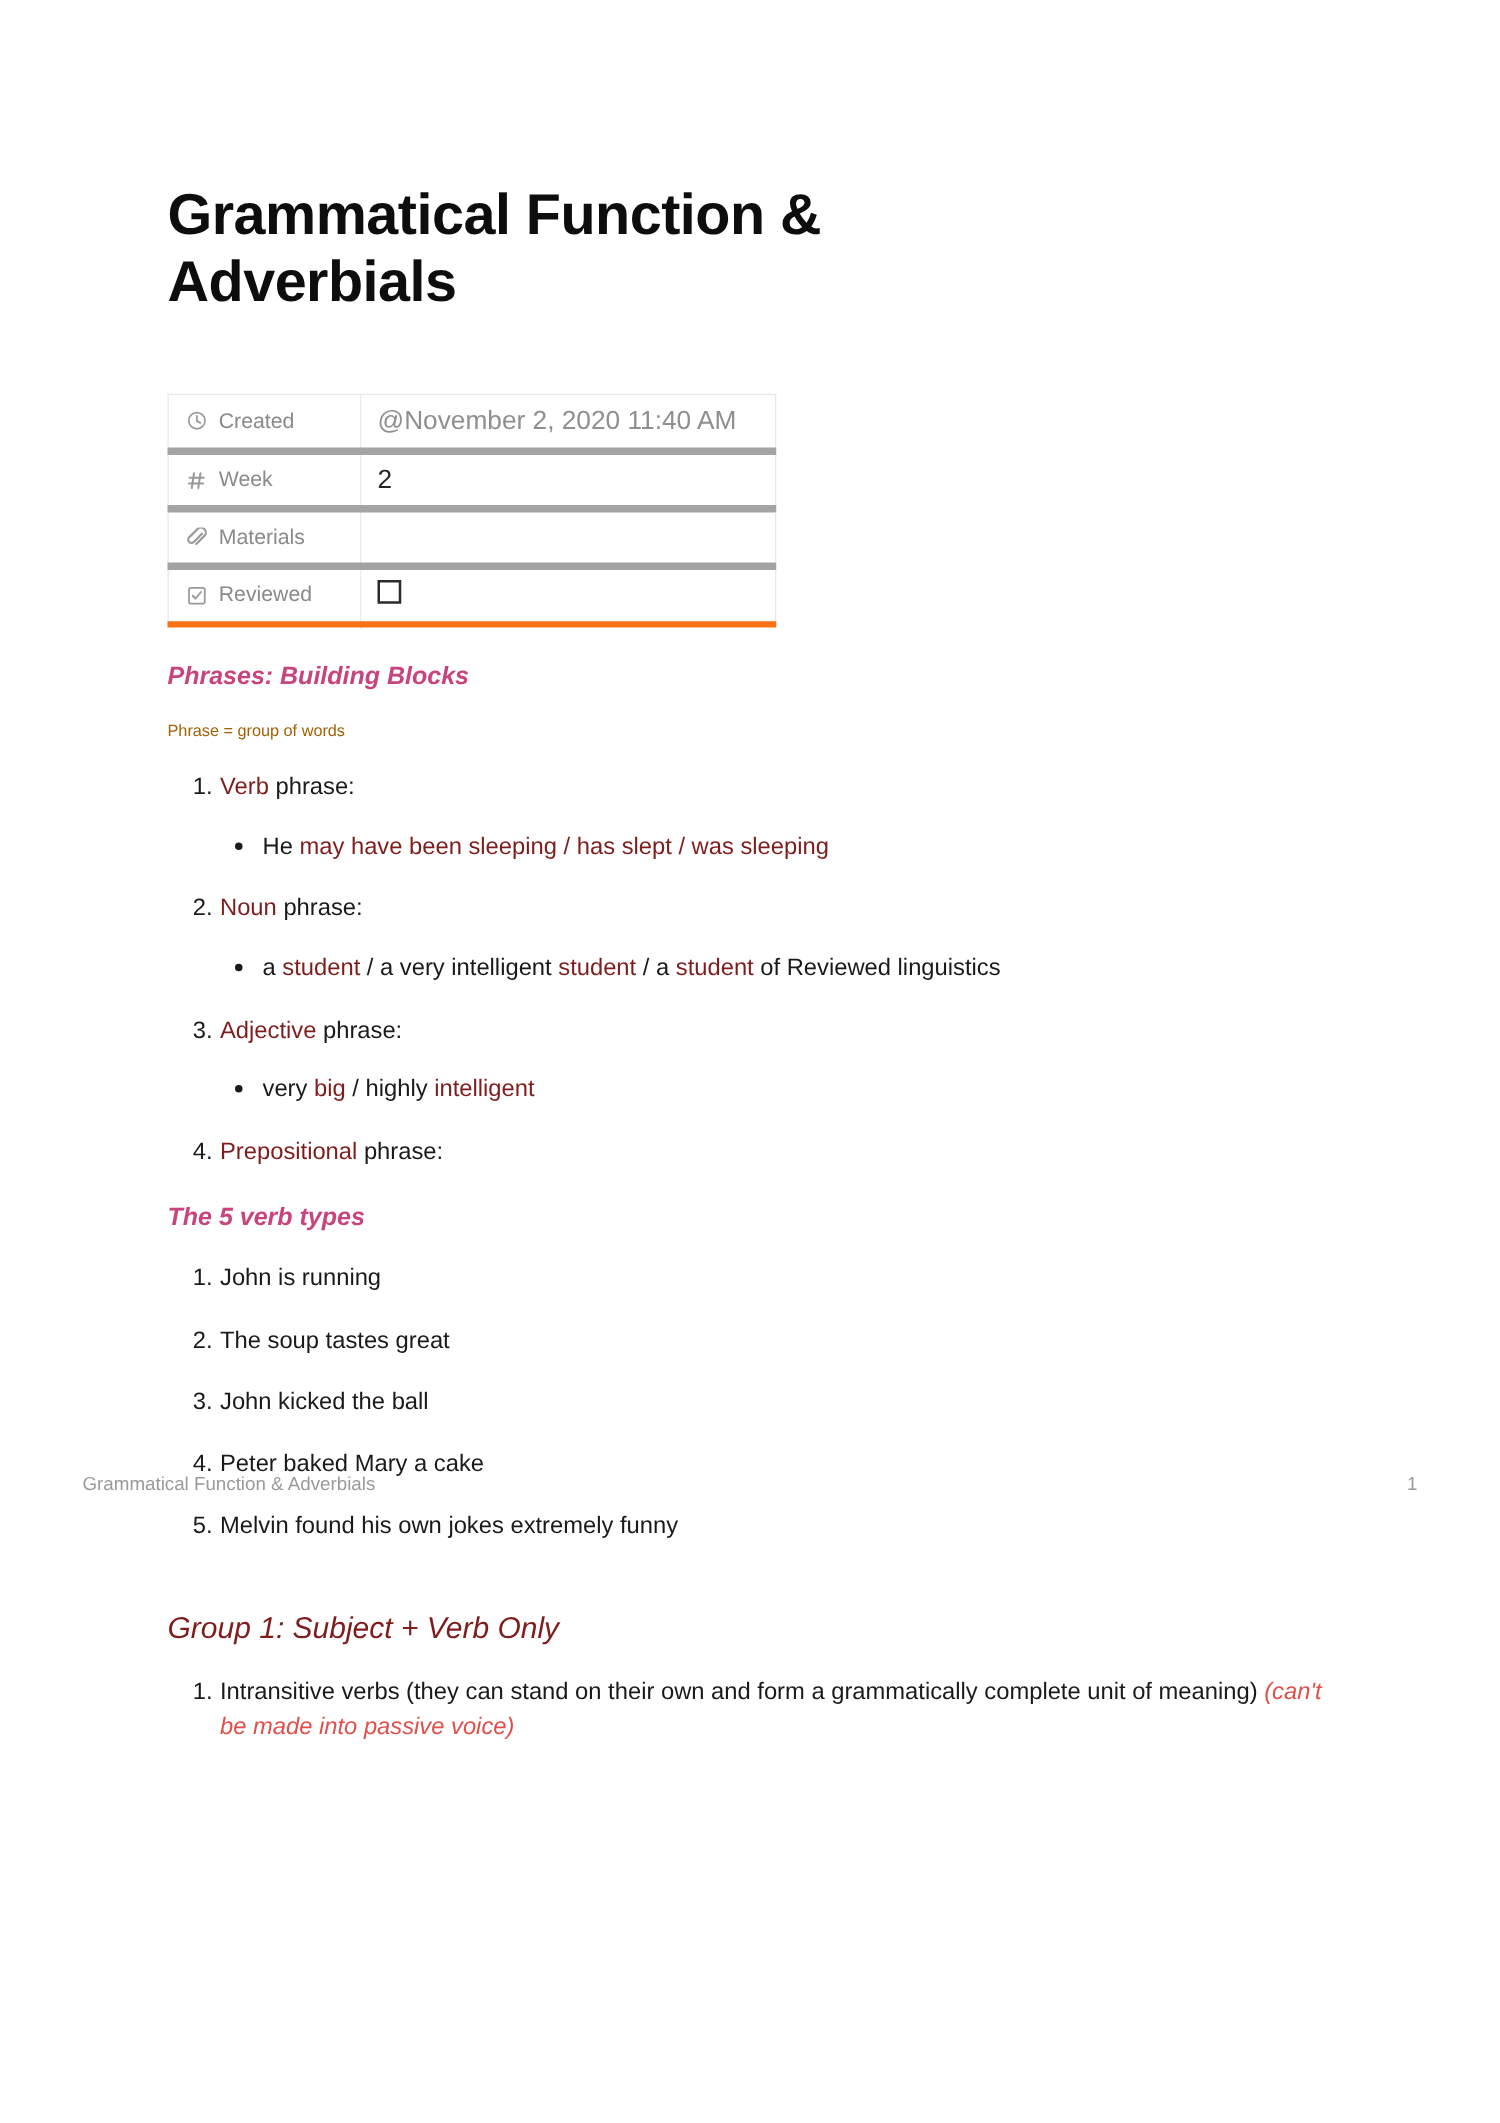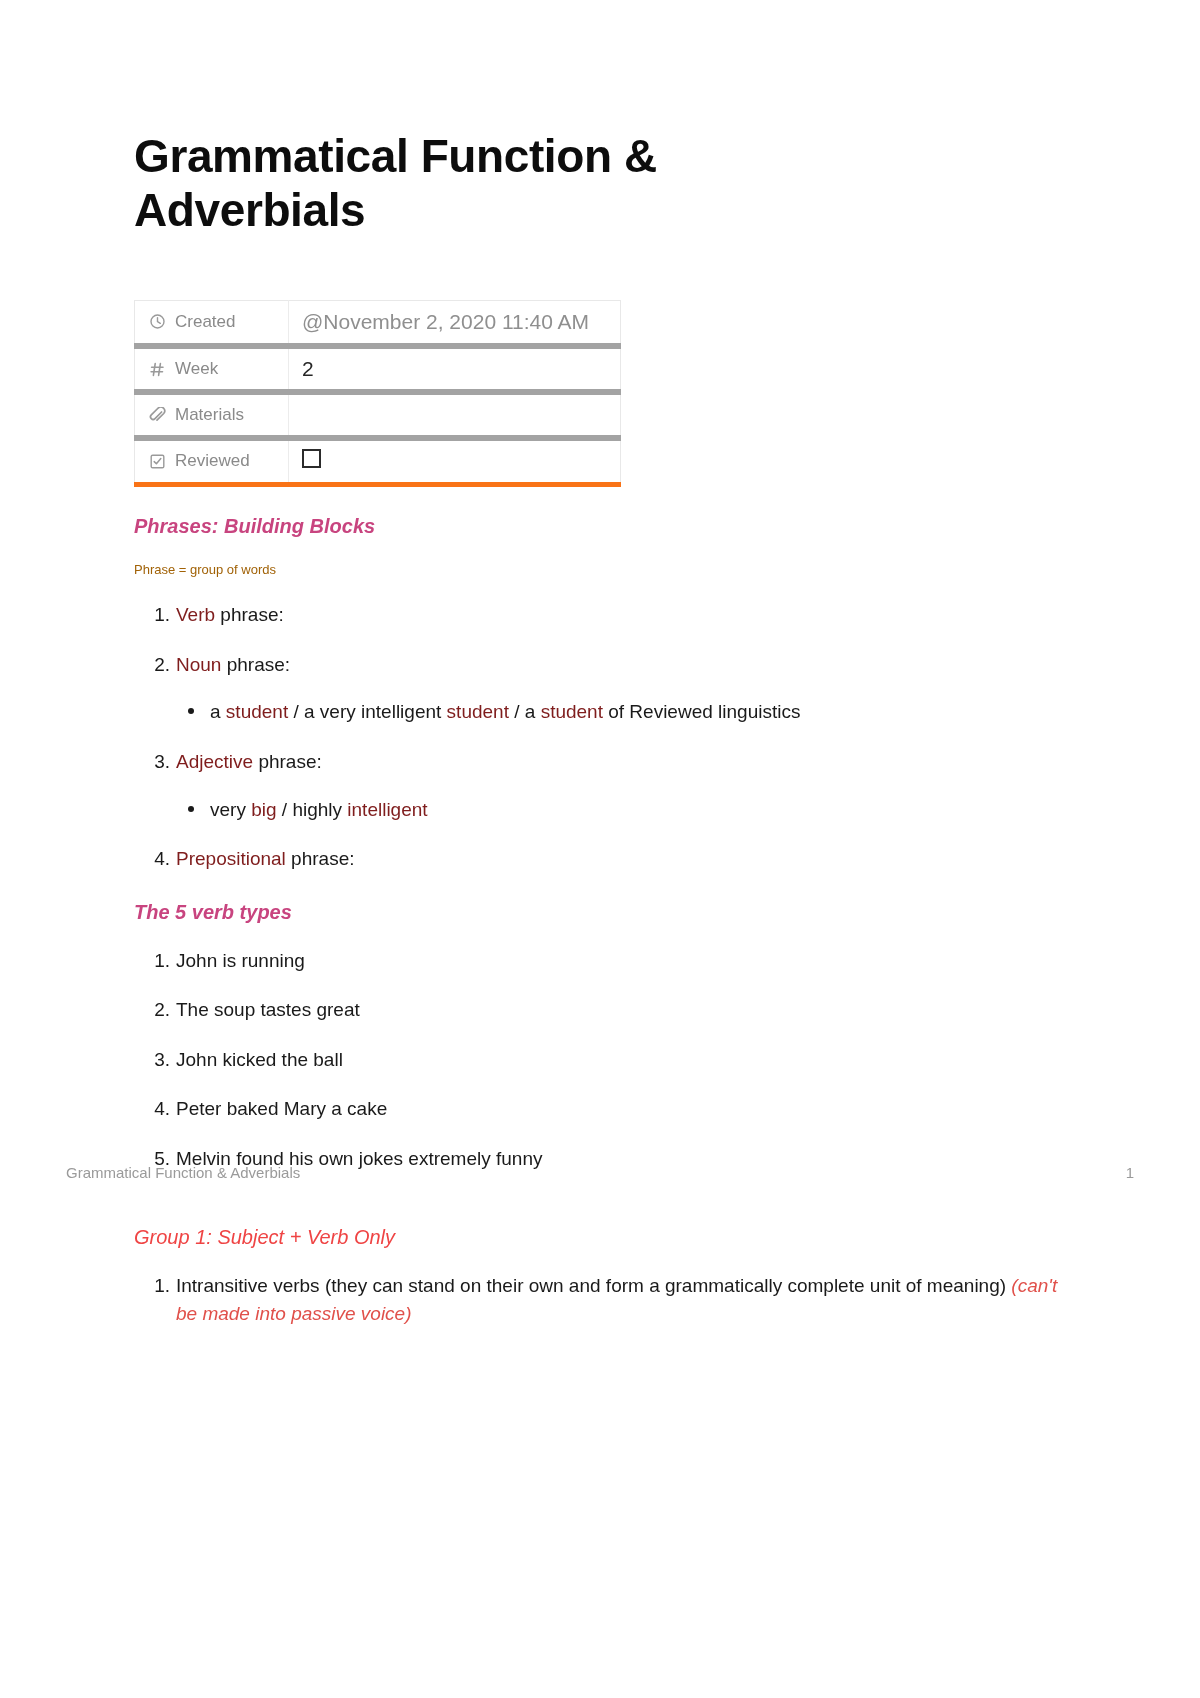--- a/index.html
+++ b/index.html
@@ -8,21 +8,21 @@
     width: 1200px;
     height: 1698px;
     background: #ffffff;
     font-family: "Liberation Sans", sans-serif;
     color: #1a1a1a;
     position: relative;
     overflow: hidden;
   }
   .page {
     position: absolute;
-    left: 0; top: 1px;
+    left: 0; top: 16px;
     width: 1200px;
     height: 1360px;
     background: #fff;
     padding: 0;
   }
   .content {
     position: absolute;
     left: 134px;
     top: 128px;
     width: 940px;
@@ -81,24 +81,24 @@
   
   h3.sec-pink {
     font-size: 20px;
     font-style: italic;
     font-weight: bold;
     color: #c8447f;
     margin: 26px 0 0 0;
     line-height: 1.3;
   }
   h3.sec-purple {
-    font-size: 20px;
+    font-size: 24px;
     font-style: italic;
     font-weight: normal;
-    color: #ef4444;
+    color: #7f1d1d;
     margin: 0;
     line-height: 1.3;
   }
 
   p.para {
     font-size: 13px;
     line-height: 1.45;
     margin: 22px 0 0 0;
     color: #a16207;
   }
@@ -232,20 +232,26 @@
 
     <h3 class="sec-pink">Phrases: Building Blocks</h3>
 
     <p class="para">Phrase = group of words</p>
 
     <ol class="num">
 
       <li>
         <span class="marker">1.</span>
         <span class="blue">Verb</span><span> phrase:</span>
+        <ul class="bul sub">
+          <li>
+            <span class="dot"></span>
+            <span>He </span><span class="blue">may have been sleeping / has slept / was sleeping</span>
+          </li>
+        </ul>
       </li>
 
       <li>
         <span class="marker">2.</span>
         <span class="blue">Noun</span><span> phrase:</span>
         <ul class="bul sub">
           <li>
             <span class="dot"></span><span>a </span><span class="blue">student</span><span> / a very intelligent </span><span class="blue">student</span><span> / a </span><span class="blue">student</span><span> of Reviewed linguistics</span>
           </li>
         </ul>

